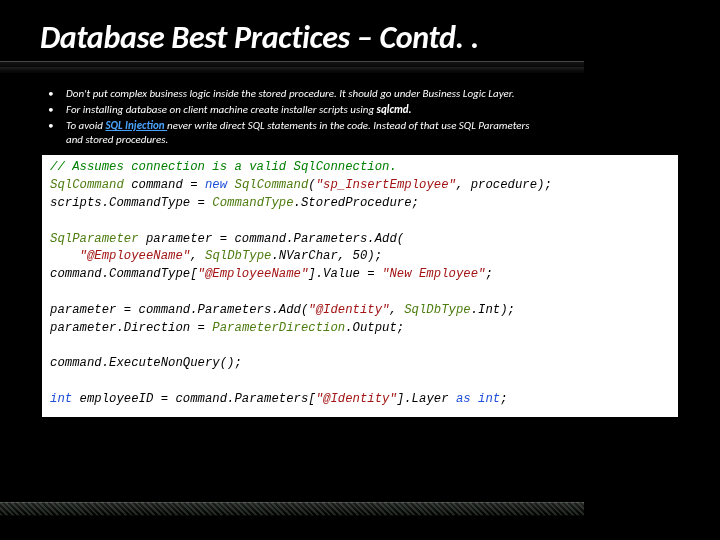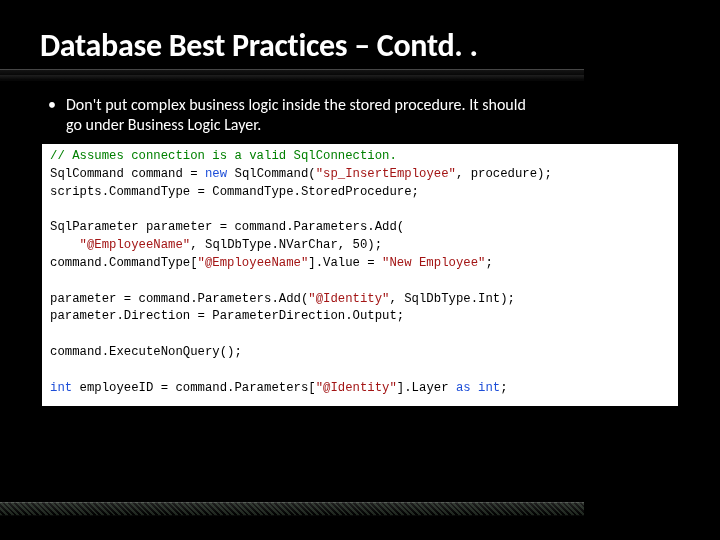--- a/index.html
+++ b/index.html
@@ -16,21 +16,22 @@
     width: 584px;
     height: 540px;
     background:
       radial-gradient(ellipse 120% 55% at 50% 140%,
         rgba(20,60,40,0.95) 0%,
         rgba(10,30,20,0.7) 35%,
         rgba(0,0,0,0) 65%),
       #000;
     position: relative;
     box-sizing: border-box;
-    padding: 26px 40px 0 40px;
+    padding: 18px 40px 0 40px;
+    font-style: italic;
   }
   .title {
     font-size: 32px;
     font-weight: 700;
     color: #fff;
     margin: 0 0 4px 0;
     letter-spacing: -0.3px;
   }
   .title-underline {
     height: 10px;
@@ -44,21 +45,21 @@
     margin: 4px -40px 14px -40px;
   }
   ul.bullets {
     list-style: none;
     padding: 0 4px;
     margin: 0;
   }
   ul.bullets li {
     position: relative;
     padding-left: 22px;
-    font-size: 16px;
+    font-size: 11px;
     line-height: 1.28;
     margin-bottom: 2px;
     color: #fff;
     font-weight: 500;
   }
   ul.bullets li::before {
     content: "•";
     position: absolute;
     left: 4px;
     top: 0;
@@ -77,21 +78,21 @@
     font-family: "Courier New", monospace;
     font-size: 12.3px;
     line-height: 1.45;
     padding: 4px 8px 8px 8px;
     white-space: pre;
     width: 636px;
     box-sizing: border-box;
     overflow: hidden;
   }
   .c-comment { color: #008000; margin-top: 7px; }
-  .c-type    { color: #000000; text-align: right; }
+  .c-type    { color: #4d7c0f; text-align: right; }
   .c-string  { color: #a31515; }
   .c-keyword { color: #1d4ed8; }
   .footer-bar {
     position: absolute;
     left: 0; right: 0; bottom: 24px;
     height: 12px;
     background: repeating-linear-gradient(
       45deg,
       rgba(120,150,120,0.25) 0 2px,
       rgba(0,0,0,0) 2px 4px
@@ -108,20 +109,26 @@
 
 <div class="slide">
 
   <h1 class="title">Database Best Practices – Contd. .</h1>
   <div class="title-underline"></div>
 
   <ul class="bullets">
     <li>
       <span>Don't put complex business logic inside the stored procedure. It should go under Business Logic Layer.</span>
     </li>
+    <li>
+      <span>For installing database on client machine create installer scripts using </span><span class="bold">sqlcmd.</span>
+    </li>
+    <li>
+      <span>To avoid </span><span class="link">SQL Injection </span><span>never write direct SQL statements in the code. Instead of that use SQL Parameters and stored procedures.</span>
+    </li>
   </ul>
 
   <div class="code-block"><span class="c-comment">// Assumes connection is a valid SqlConnection.</span>
 <span class="c-type">SqlCommand</span><span> command = </span><span class="c-keyword">new</span><span> </span><span class="c-type">SqlCommand</span><span>(</span><span class="c-string">"sp_InsertEmployee"</span><span>, procedure);</span>
 <span>scripts.CommandType = </span><span class="c-type">CommandType</span><span>.StoredProcedure;</span>
 
 <span class="c-type">SqlParameter</span><span> parameter = command.Parameters.Add(</span>
     <span class="c-string">"@EmployeeName"</span><span>, </span><span class="c-type">SqlDbType</span><span>.NVarChar, 50);</span>
 <span>command.CommandType[</span><span class="c-string">"@EmployeeName"</span><span>].Value = </span><span class="c-string">"New Employee"</span><span>;</span>
 

